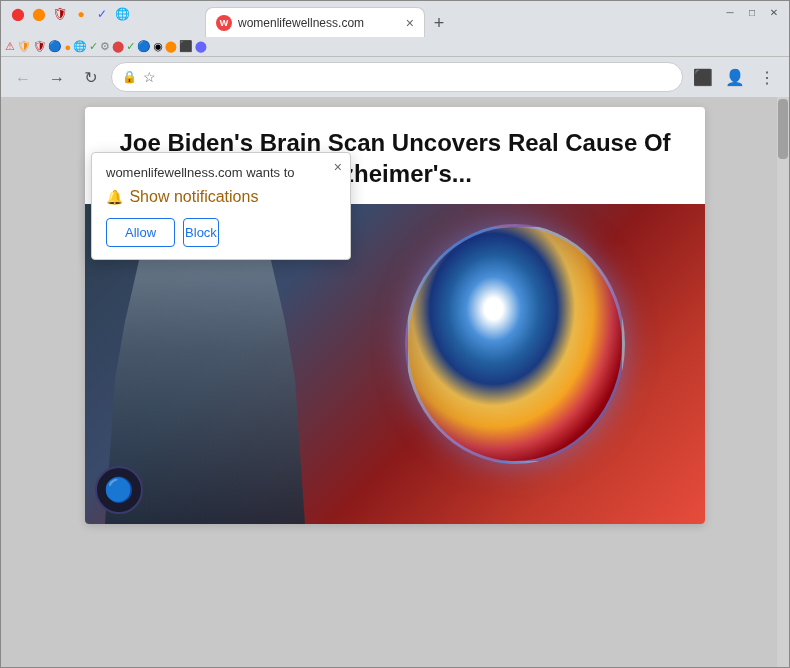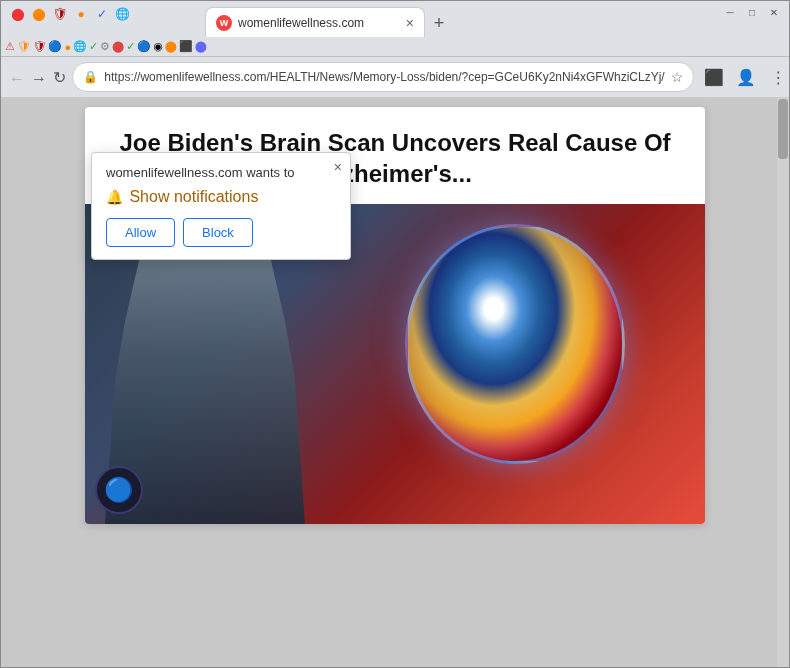--- a/index.html
+++ b/index.html
@@ -327,21 +327,21 @@
       padding: 6px 18px;
       background: #fff;
       border: 1px solid #1a73e8;
       border-radius: 4px;
       color: #1a73e8;
       font-size: 13px;
       cursor: pointer;
     }
 
     .btn-block {
-      padding: 6px 18px;
+      padding: 6px 1px;
       background: #fff;
       border: 1px solid #1a73e8;
       border-radius: 4px;
       color: #1a73e8;
       font-size: 13px;
       cursor: pointer;
     }
 
     
     .scrollbar {
@@ -449,21 +449,20 @@
     <span style="font-size:11px;color:#66f;">⬤</span>
   </div>
 
   <div class="nav-bar">
     <button class="nav-btn disabled">←</button>
     <button class="nav-btn">→</button>
     <button class="nav-btn">↻</button>
 
     <div class="address-bar">
       <span class="lock-icon">🔒</span>
-      <span class="address-text">https://womenlifewellness.com/HEALTH/News/Memory-Loss/biden/?cep=GCeU6Ky2nNi4xGFWhziCLzYj/</span>
       <span class="address-star">☆</span>
     </div>
 
     <div class="toolbar-right">
       <button class="toolbar-right-btn">⬛</button>
       <button class="toolbar-right-btn">👤</button>
       <button class="toolbar-right-btn">⋮</button>
     </div>
   </div>
 

